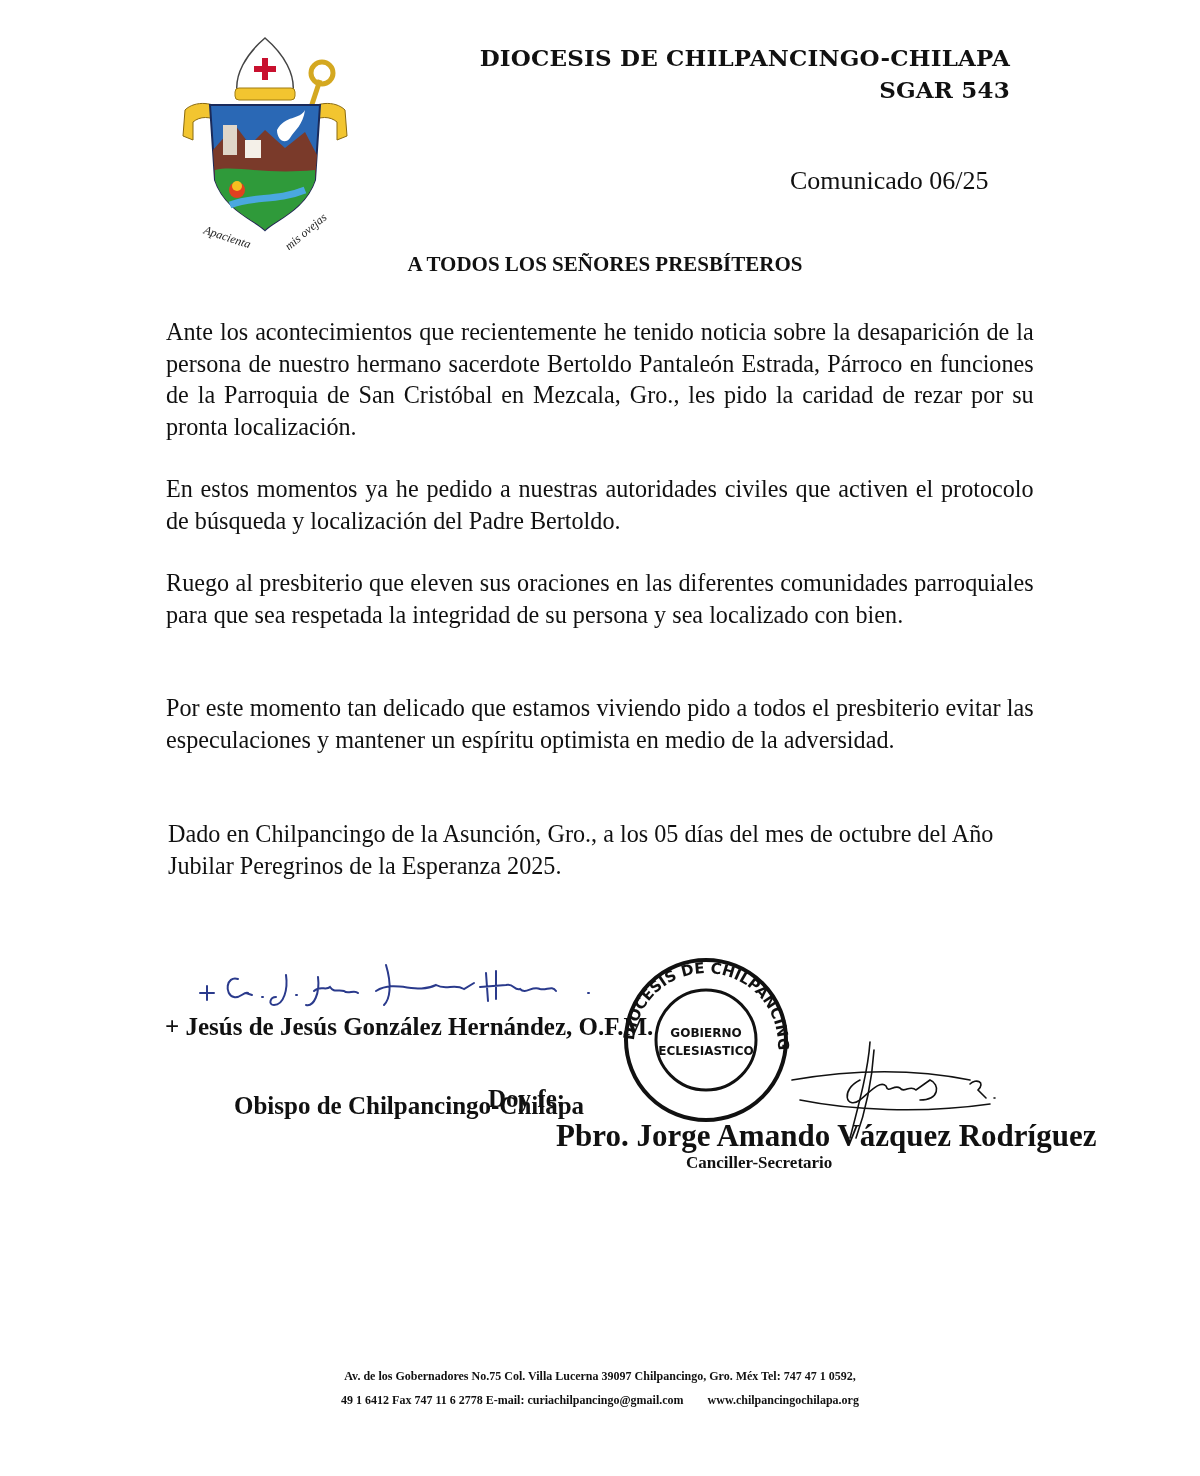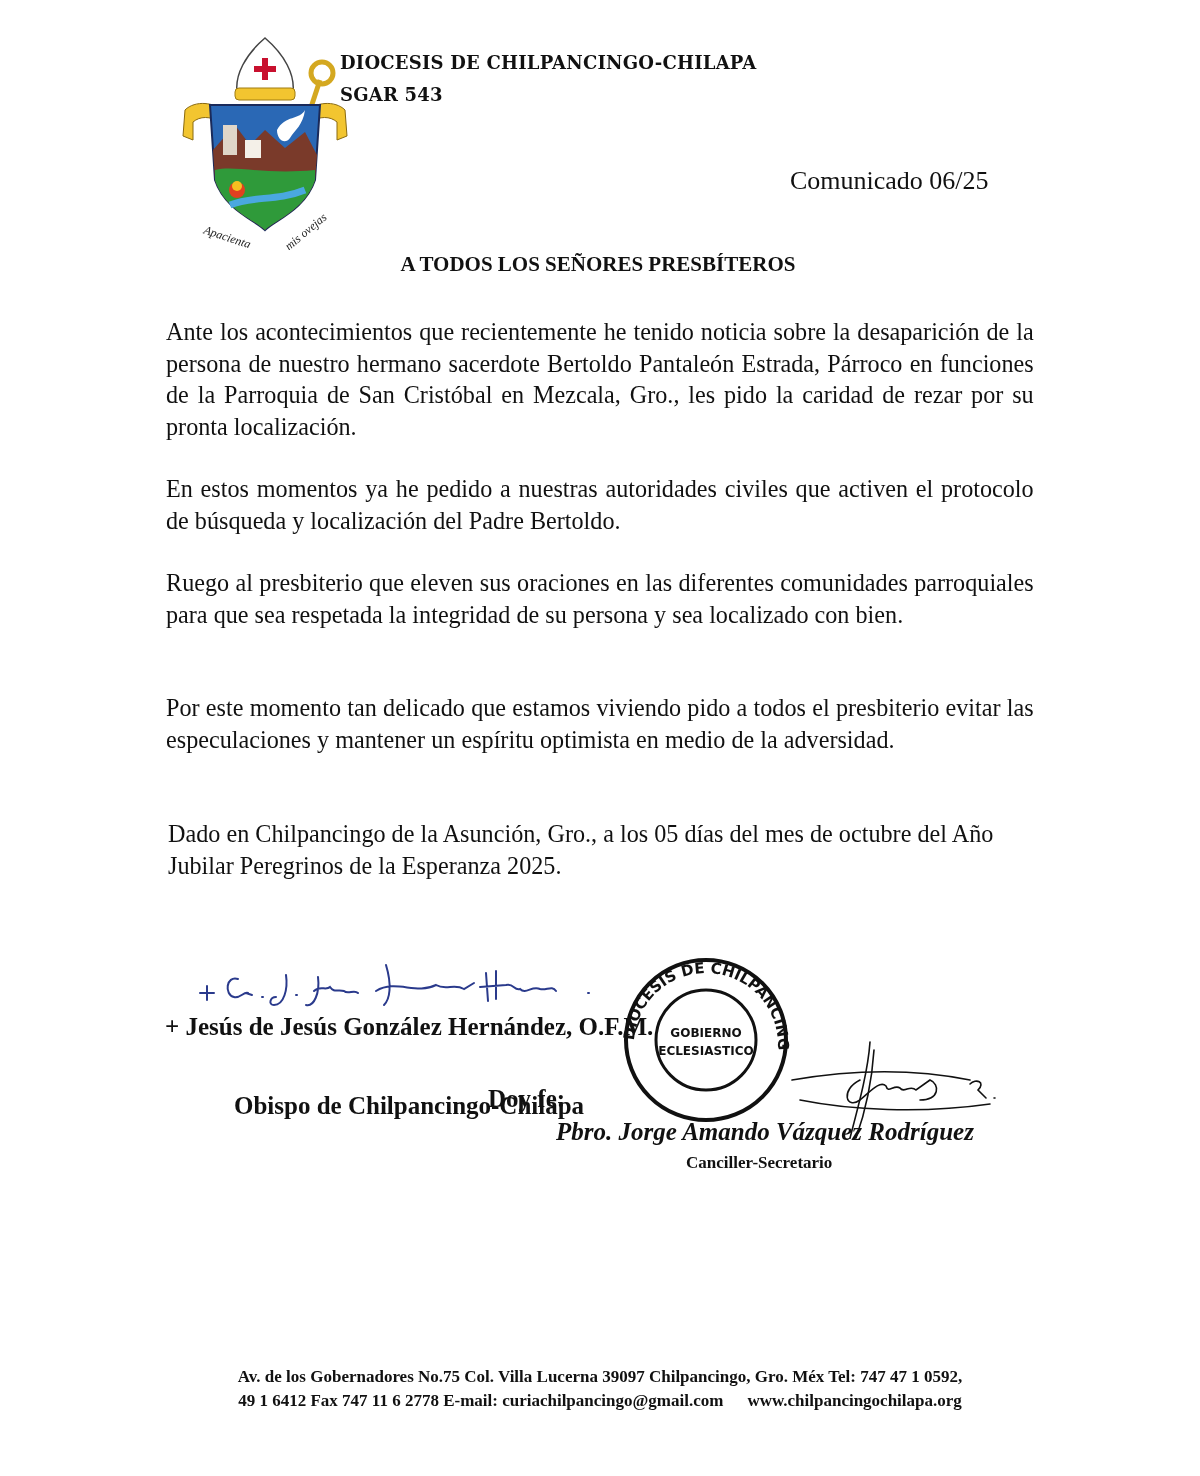--- a/index.html
+++ b/index.html
@@ -1,38 +1,38 @@
 <!DOCTYPE html>
 <html><head>
 <meta charset="utf-8">
 <style>
   html,body{margin:0;padding:0;background:#ffffff;}
   body{width:1200px;height:1476px;position:relative;overflow:hidden;color:#111;font-family:"Liberation Serif","DejaVu Serif",serif;}
   .abs{position:absolute;}
   .crest{left:165px;top:30px;width:200px;height:220px;}
-  .hdr{left:340px;width:670px;text-align:left;font-family:"DejaVu Serif",serif;font-weight:bold;font-size:18px;letter-spacing:0.2px;margin-top:8px;}
+  .hdr{left:340px;width:670px;text-align:right;font-family:"DejaVu Serif",serif;font-weight:bold;font-size:23px;letter-spacing:0.2px;}
   .hdr1{top:44px;}
   .hdr2{top:76px;}
   .comunicado{left:790px;top:166px;font-weight:normal;font-size:26px;}
-  .addressee{left:293px;width:610px;top:252px;text-align:center;font-weight:bold;font-size:21px;}
+  .addressee{left:300px;width:610px;top:252px;text-align:center;font-weight:bold;font-size:21px;}
   .para{left:166px;width:868px;font-size:26px;line-height:31.5px;text-align:justify;transform:scaleX(0.93);transform-origin:left top;}
   .p1{top:316px;width:933px;}
   .p2{top:473px;width:933px;}
   .p3{top:567px;width:933px;}
   .p4{top:692px;width:933px;}
   .p5{left:168px;top:818px;width:933px;text-align:left;}
   .sig1{left:196px;top:955px;width:420px;height:60px;}
   .bishop-name{left:165px;top:1013px;font-weight:bold;font-size:25px;white-space:nowrap;}
   .bishop-title{left:234px;top:1092px;font-weight:bold;font-size:25px;white-space:nowrap;}
   .doyfe{left:488px;top:1085px;font-weight:bold;font-size:25px;}
   .seal{left:612px;top:955px;width:190px;height:170px;}
   .sig2{left:790px;top:1040px;width:220px;height:100px;}
-  .chancellor-name{left:556px;top:1118px;font-weight:bold;font-size:25px;white-space:nowrap;font-style:italic;}
+  .chancellor-name{left:556px;top:1118px;font-weight:bold;font-size:31px;white-space:nowrap;}
   .chancellor-title{left:686px;top:1153px;font-weight:bold;font-size:17px;white-space:nowrap;}
-  .footer{left:150px;width:900px;text-align:center;font-weight:bold;font-size:17px;line-height:23px;}
+  .footer{left:150px;width:900px;text-align:center;font-weight:bold;font-size:12px;line-height:23px;}
   .f1{top:1365px;}
   .f2{top:1389px;}
   .f2 .gap{display:inline-block;width:24px;}
 </style>
 </head>
 <body>
 
 <div class="abs crest">
   <svg width="200" height="220" viewBox="0 0 200 220">
 

